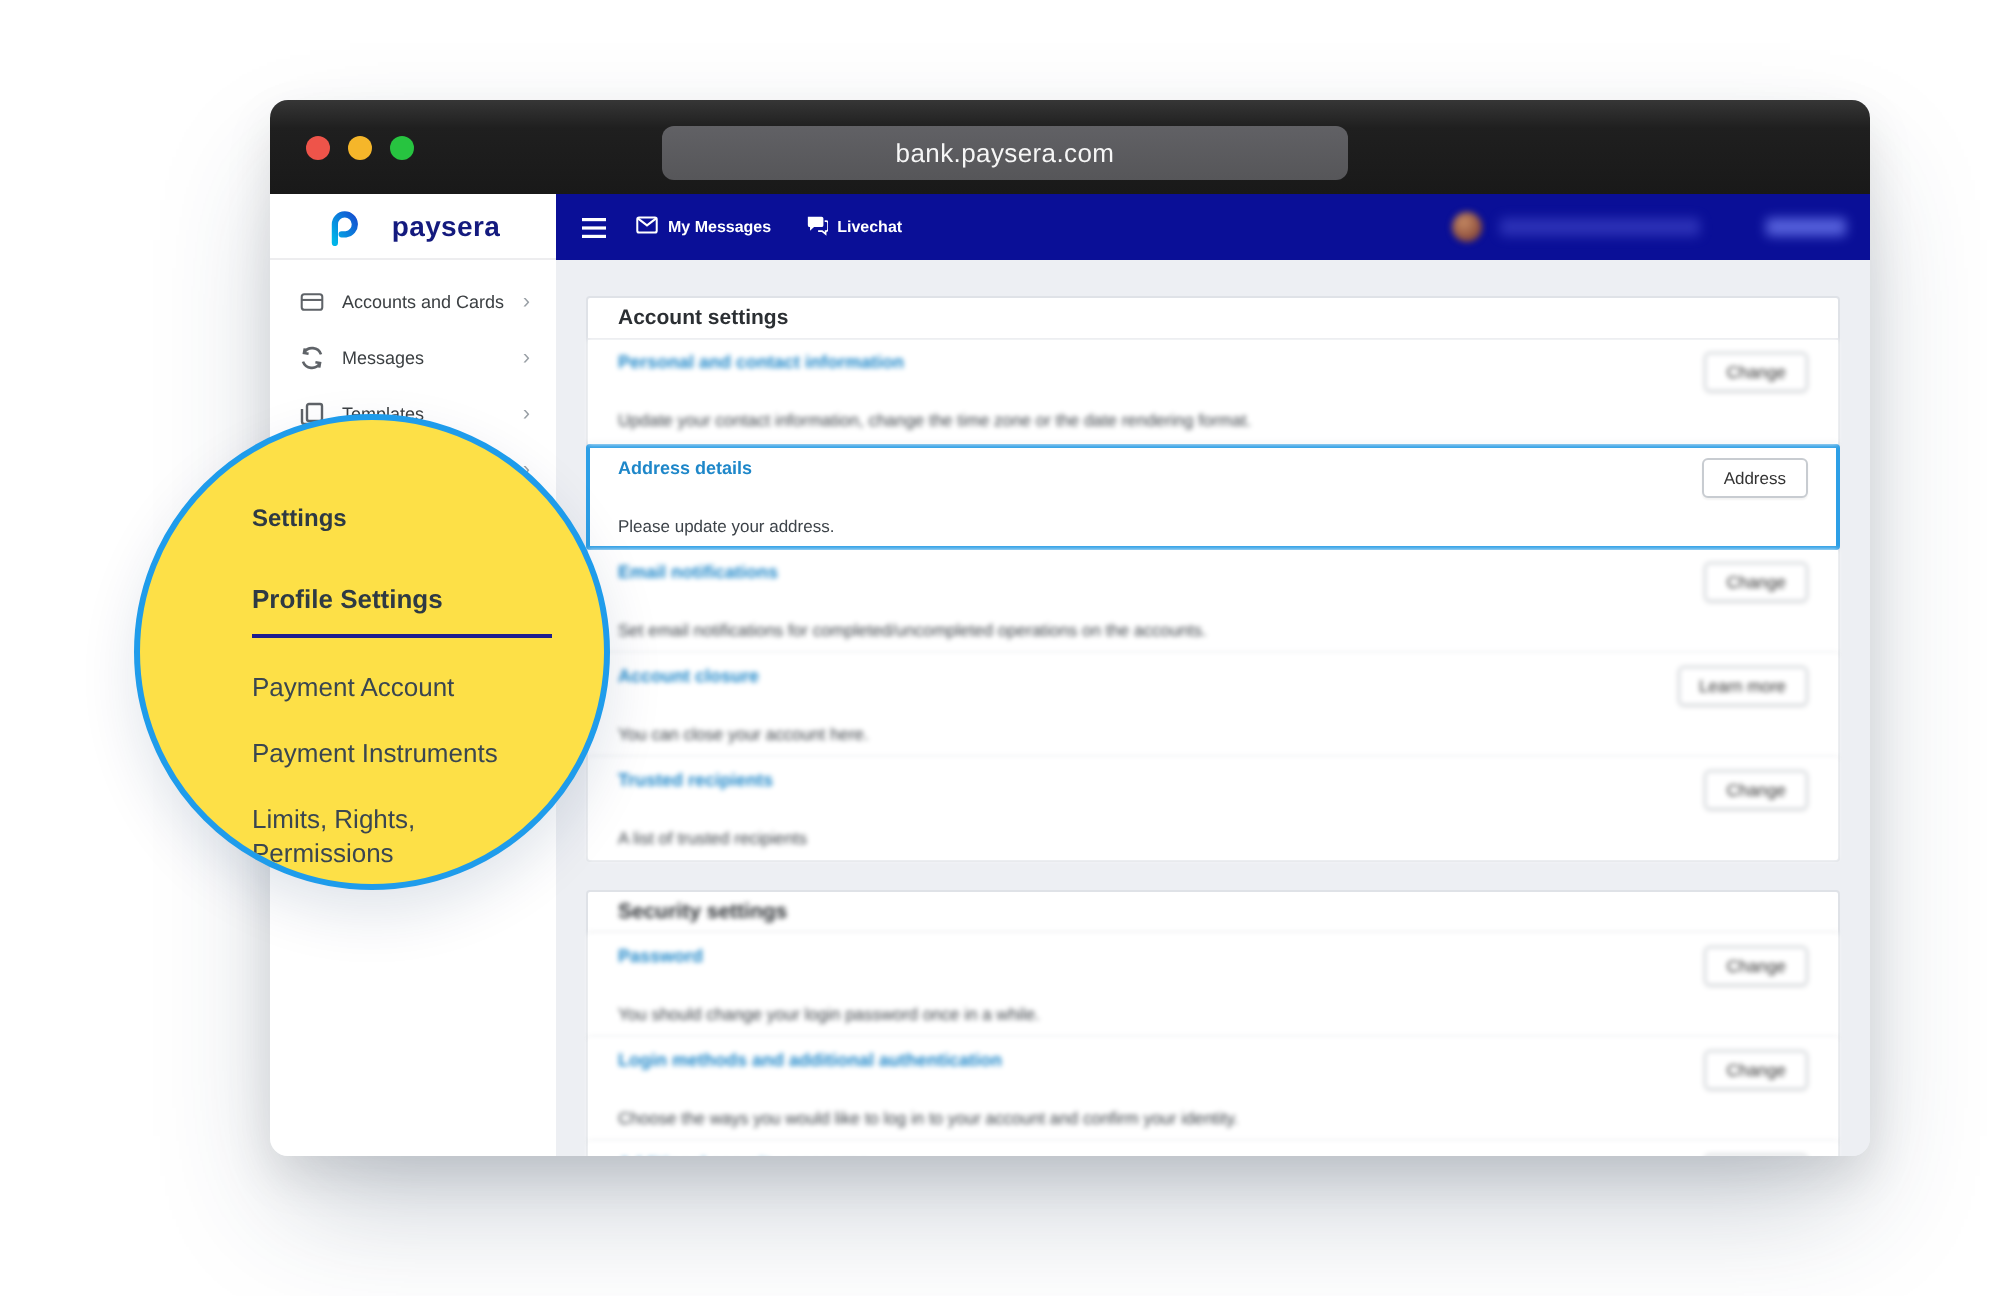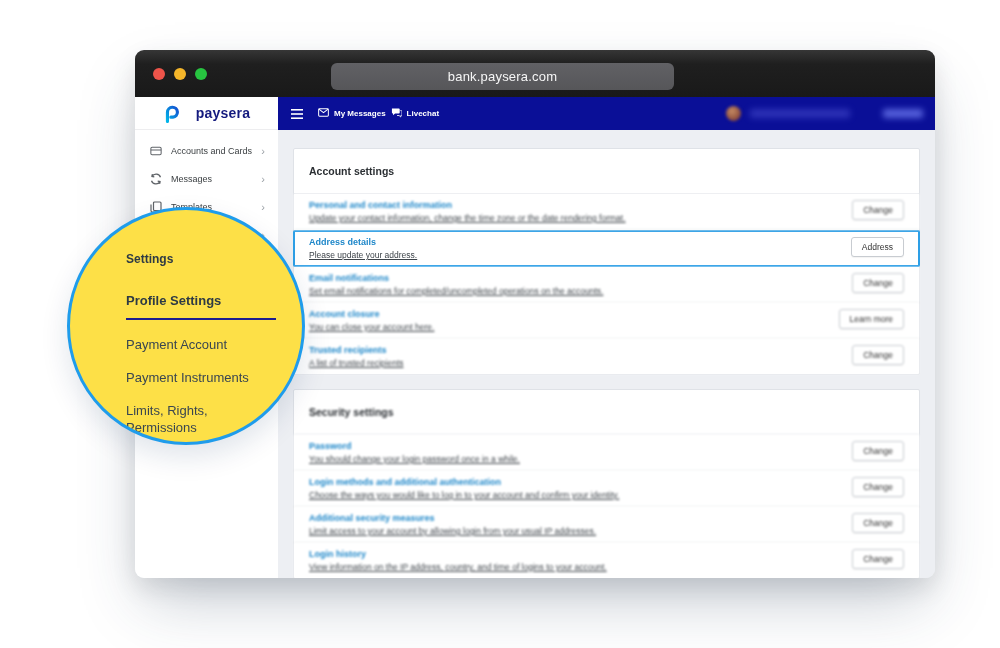--- a/index.html
+++ b/index.html
@@ -33,44 +33,44 @@
                font-size:9px; color:#3c4043; cursor:pointer; }
   .side-item .chev { margin-left:auto; color:#9aa0a6; font-size:11px; line-height:1; }
   .side-item .ic { width:12px; height:12px; display:inline-flex; color:#5f6368; }
   .side-item .ic svg { width:12px; height:12px; }
 
   
   .main { flex:1; background:#edeff3; display:flex; flex-direction:column; }
   .navbar { height:33px; flex:none; background:#0a0f97; display:flex; align-items:center;
             padding:0 12px 0 13px; color:#ffffff; }
   .hamburger { display:inline-flex; margin-right:15px; cursor:pointer; }
-  .nav-items { display:flex; align-items:flex-start; gap:5px; }
+  .nav-items { display:flex; align-items:flex-start; gap:17px; }
   .nav-item { display:flex; align-items:center; gap:5px; font-size:8px; font-weight:bold;
               cursor:pointer; }
   .nav-item svg { width:11px; height:11px; }
   .nav-user { margin-left:auto; display:flex; align-items:center; gap:9px; }
   .avatar { width:15px; height:15px; border-radius:50%;
             background:radial-gradient(circle at 40% 35%, #c58a63, #8a4a3a 70%);
             filter:blur(1.5px); }
   .blob { border-radius:2px; filter:blur(3px); }
   .blob.name { width:100px; height:9px; background:#2e33b8; opacity:.95; }
   .blob.logout { width:40px; height:9px; background:#6470e8; opacity:.85; margin-left:24px; }
 
   
   .content { padding:18px 15px 0; }
   .card { background:#ffffff; border:1px solid #dfe2e7; border-radius:2px; }
   .card + .card { margin-top:14px; }
-  .card-header { padding:16px 15px; font-size:10.5px; font-weight:bold; color:#2b2f33;
+  .card-header { padding:4px 15px; font-size:10.5px; font-weight:bold; color:#2b2f33;
                  border-bottom:1px solid #e6e8ec; }
   .row { display:flex; align-items:flex-start; padding:6px 15px; border-bottom:1px solid #edeff1;
          min-height:35px; background:#fff; }
   .row:last-child { border-bottom:none; }
   .row-left { flex:1; padding-right:12px; }
   .row-title { font-size:9px; font-weight:bold; color:#1e87c9; cursor:pointer; }
-  .row-desc { font-size:8.5px; color:#3d4349; margin-top:3px;text-decoration:underline; }
+  .row-desc { font-size:8.5px; color:#3d4349; margin-top:19px; }
   .btn { flex:none; background:#ffffff; border:1px solid #c8ccd1; border-radius:3px;
          padding:4px 10px; font-size:8.5px; color:#333; cursor:pointer;
          box-shadow:0 1px 1px rgba(0,0,0,.05); font-family:inherit; }
   .row.highlight { border:2px solid #2d9fe6; border-radius:2px; margin:0 -1px; padding:5px 14px; }
   .blur { filter:blur(1.3px); }
 
   
   .circle { position:absolute; left:67px; top:207px; width:238px; height:238px;
             border-radius:50%; background:#fde047; border:3px solid #1f9ceb; z-index:20;
             box-shadow:0 12px 28px rgba(0,40,90,.12); overflow:hidden; }

